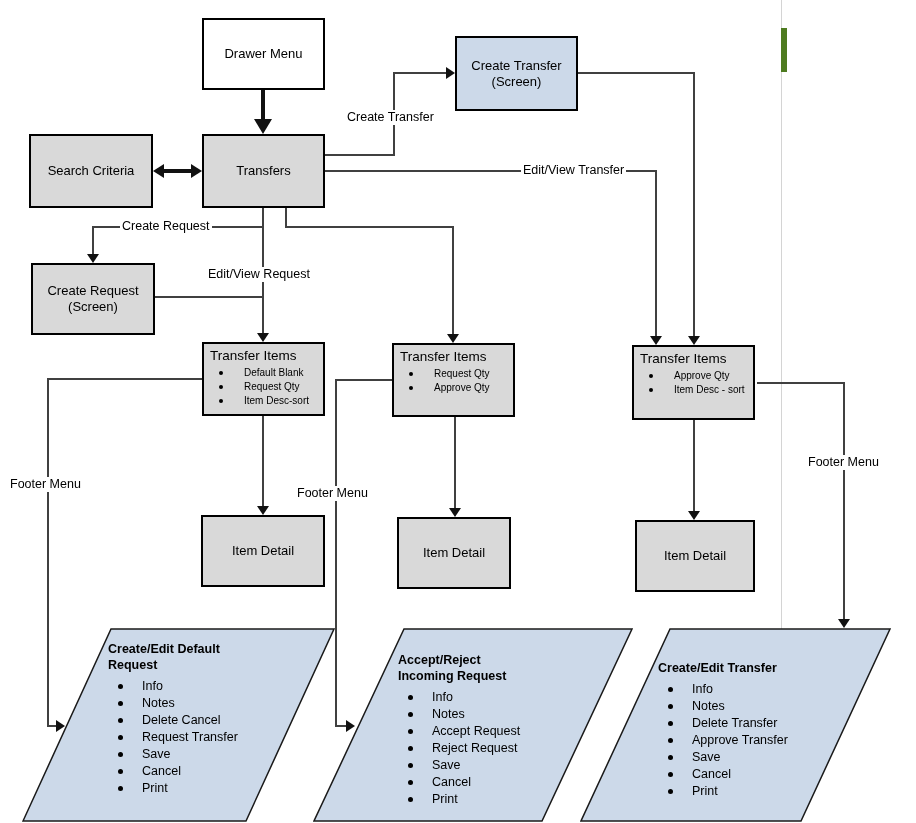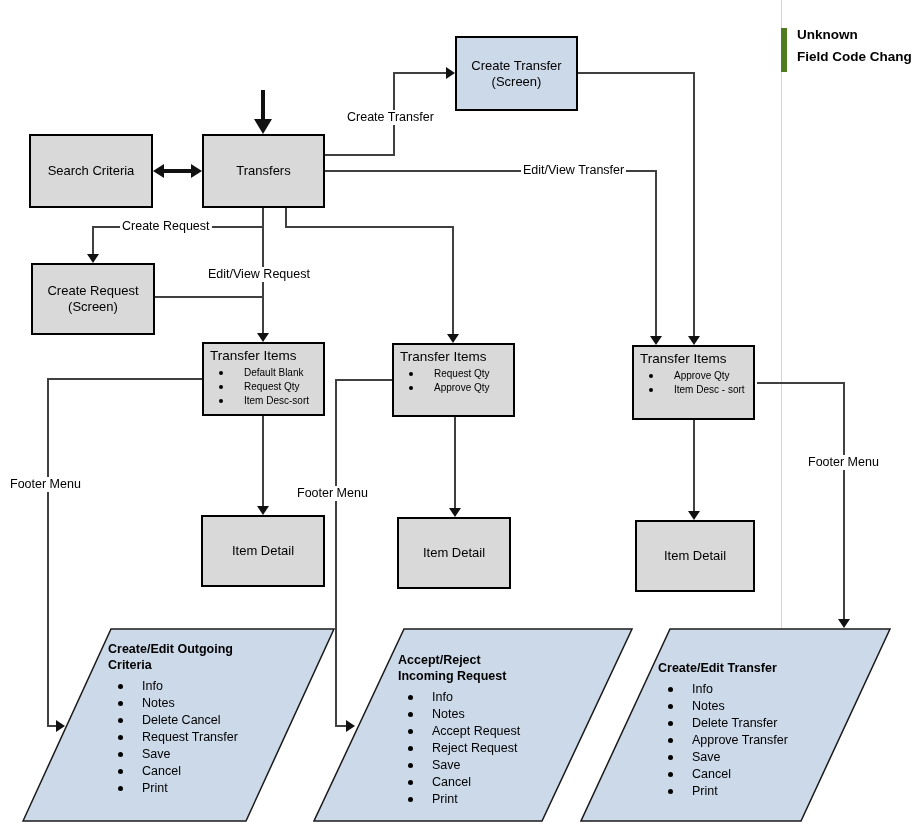--- a/index.html
+++ b/index.html
@@ -52,24 +52,20 @@
   .note-text{position:absolute;left:797px;top:24px;width:119px;height:46px;overflow:hidden;
              font-weight:bold;font-size:13.5px;line-height:22px;white-space:nowrap;z-index:1;}
 </style>
 </head>
 <body>
 
 <div class="canvas">
 
   <div class="page-divider"></div>
   <div class="note-bar" style="background: rgb(78, 123, 32);"></div>
-  <div class="note-text">
-    <div>Unknown</div>
-    <div>Field Code Chang</div>
-  </div>
 
   <div class="line thick" style="left:261px;top:90px;width:4px;height:30px;"></div>
   <div class="ar ar-down-big" style="left:254px;top:119px;"></div>
 
   <div class="line thick" style="left:161px;top:169px;width:34px;height:4px;"></div>
   <div class="ar ar-left" style="left:153px;top:164px;border-right-color:#111;"></div>
   <div class="ar ar-right-big" style="left:191px;top:164px;"></div>
 
   <div class="line" style="left:325px;top:154px;width:70px;height:2px;"></div>
   <div class="line" style="left:393px;top:72px;width:2px;height:84px;"></div>
@@ -119,20 +115,23 @@
   <div class="ar ar-down" style="left:838px;top:619px;"></div>
   <div class="edge-label" style="left:806px;top:455px;">Footer Menu</div>
 
   <div class="line" style="left:262px;top:416px;width:2px;height:92px;"></div>
   <div class="ar ar-down" style="left:257px;top:506px;"></div>
   <div class="line" style="left:454px;top:417px;width:2px;height:93px;"></div>
   <div class="ar ar-down" style="left:449px;top:508px;"></div>
   <div class="line" style="left:693px;top:420px;width:2px;height:93px;"></div>
   <div class="ar ar-down" style="left:688px;top:511px;"></div>
 
+  <div class="node white" style="left:202px;top:18px;width:123px;height:72px;">
+    <span class="lbl">Drawer Menu</span>
+  </div>
 
   <div class="node" style="left: 29px; top: 134px; width: 124px; height: 74px; background: rgb(217, 217, 217);">
     <span class="lbl" style="width:110px;">Search Criteria</span>
   </div>
 
   <div class="node blue" style="left: 455px; top: 36px; width: 123px; height: 75px; background: rgb(204, 217, 233);">
     <span class="lbl" style="width:96px;">Create Transfer (Screen)</span>
   </div>
 
   <div class="node" style="left: 202px; top: 134px; width: 123px; height: 74px; background: rgb(217, 217, 217);">
@@ -177,21 +176,21 @@
   </div>
 
   <div class="node" style="left: 635px; top: 520px; width: 120px; height: 72px; background: rgb(217, 217, 217);">
     <span class="lbl">Item Detail</span>
   </div>
 
   <svg class="pg" style="left:22px;top:628px;" width="320" height="195">
     <polygon points="89,1 312,1 224,193 1,193" stroke="#1a1a1a" stroke-width="1.5" fill="#ccd9e9"></polygon>
   </svg>
   <div class="menu-content" style="left:108px;top:641px;width:152px;">
-    <div class="menu-title">Create/Edit Outgoing Criteria</div>
+    <div class="menu-title">Create/Edit Default Request</div>
     <ul>
       <li>Info</li>
       <li>Notes</li>
       <li>Delete Cancel</li>
       <li>Request Transfer</li>
       <li>Save</li>
       <li>Cancel</li>
       <li>Print</li>
     </ul>
   </div>

